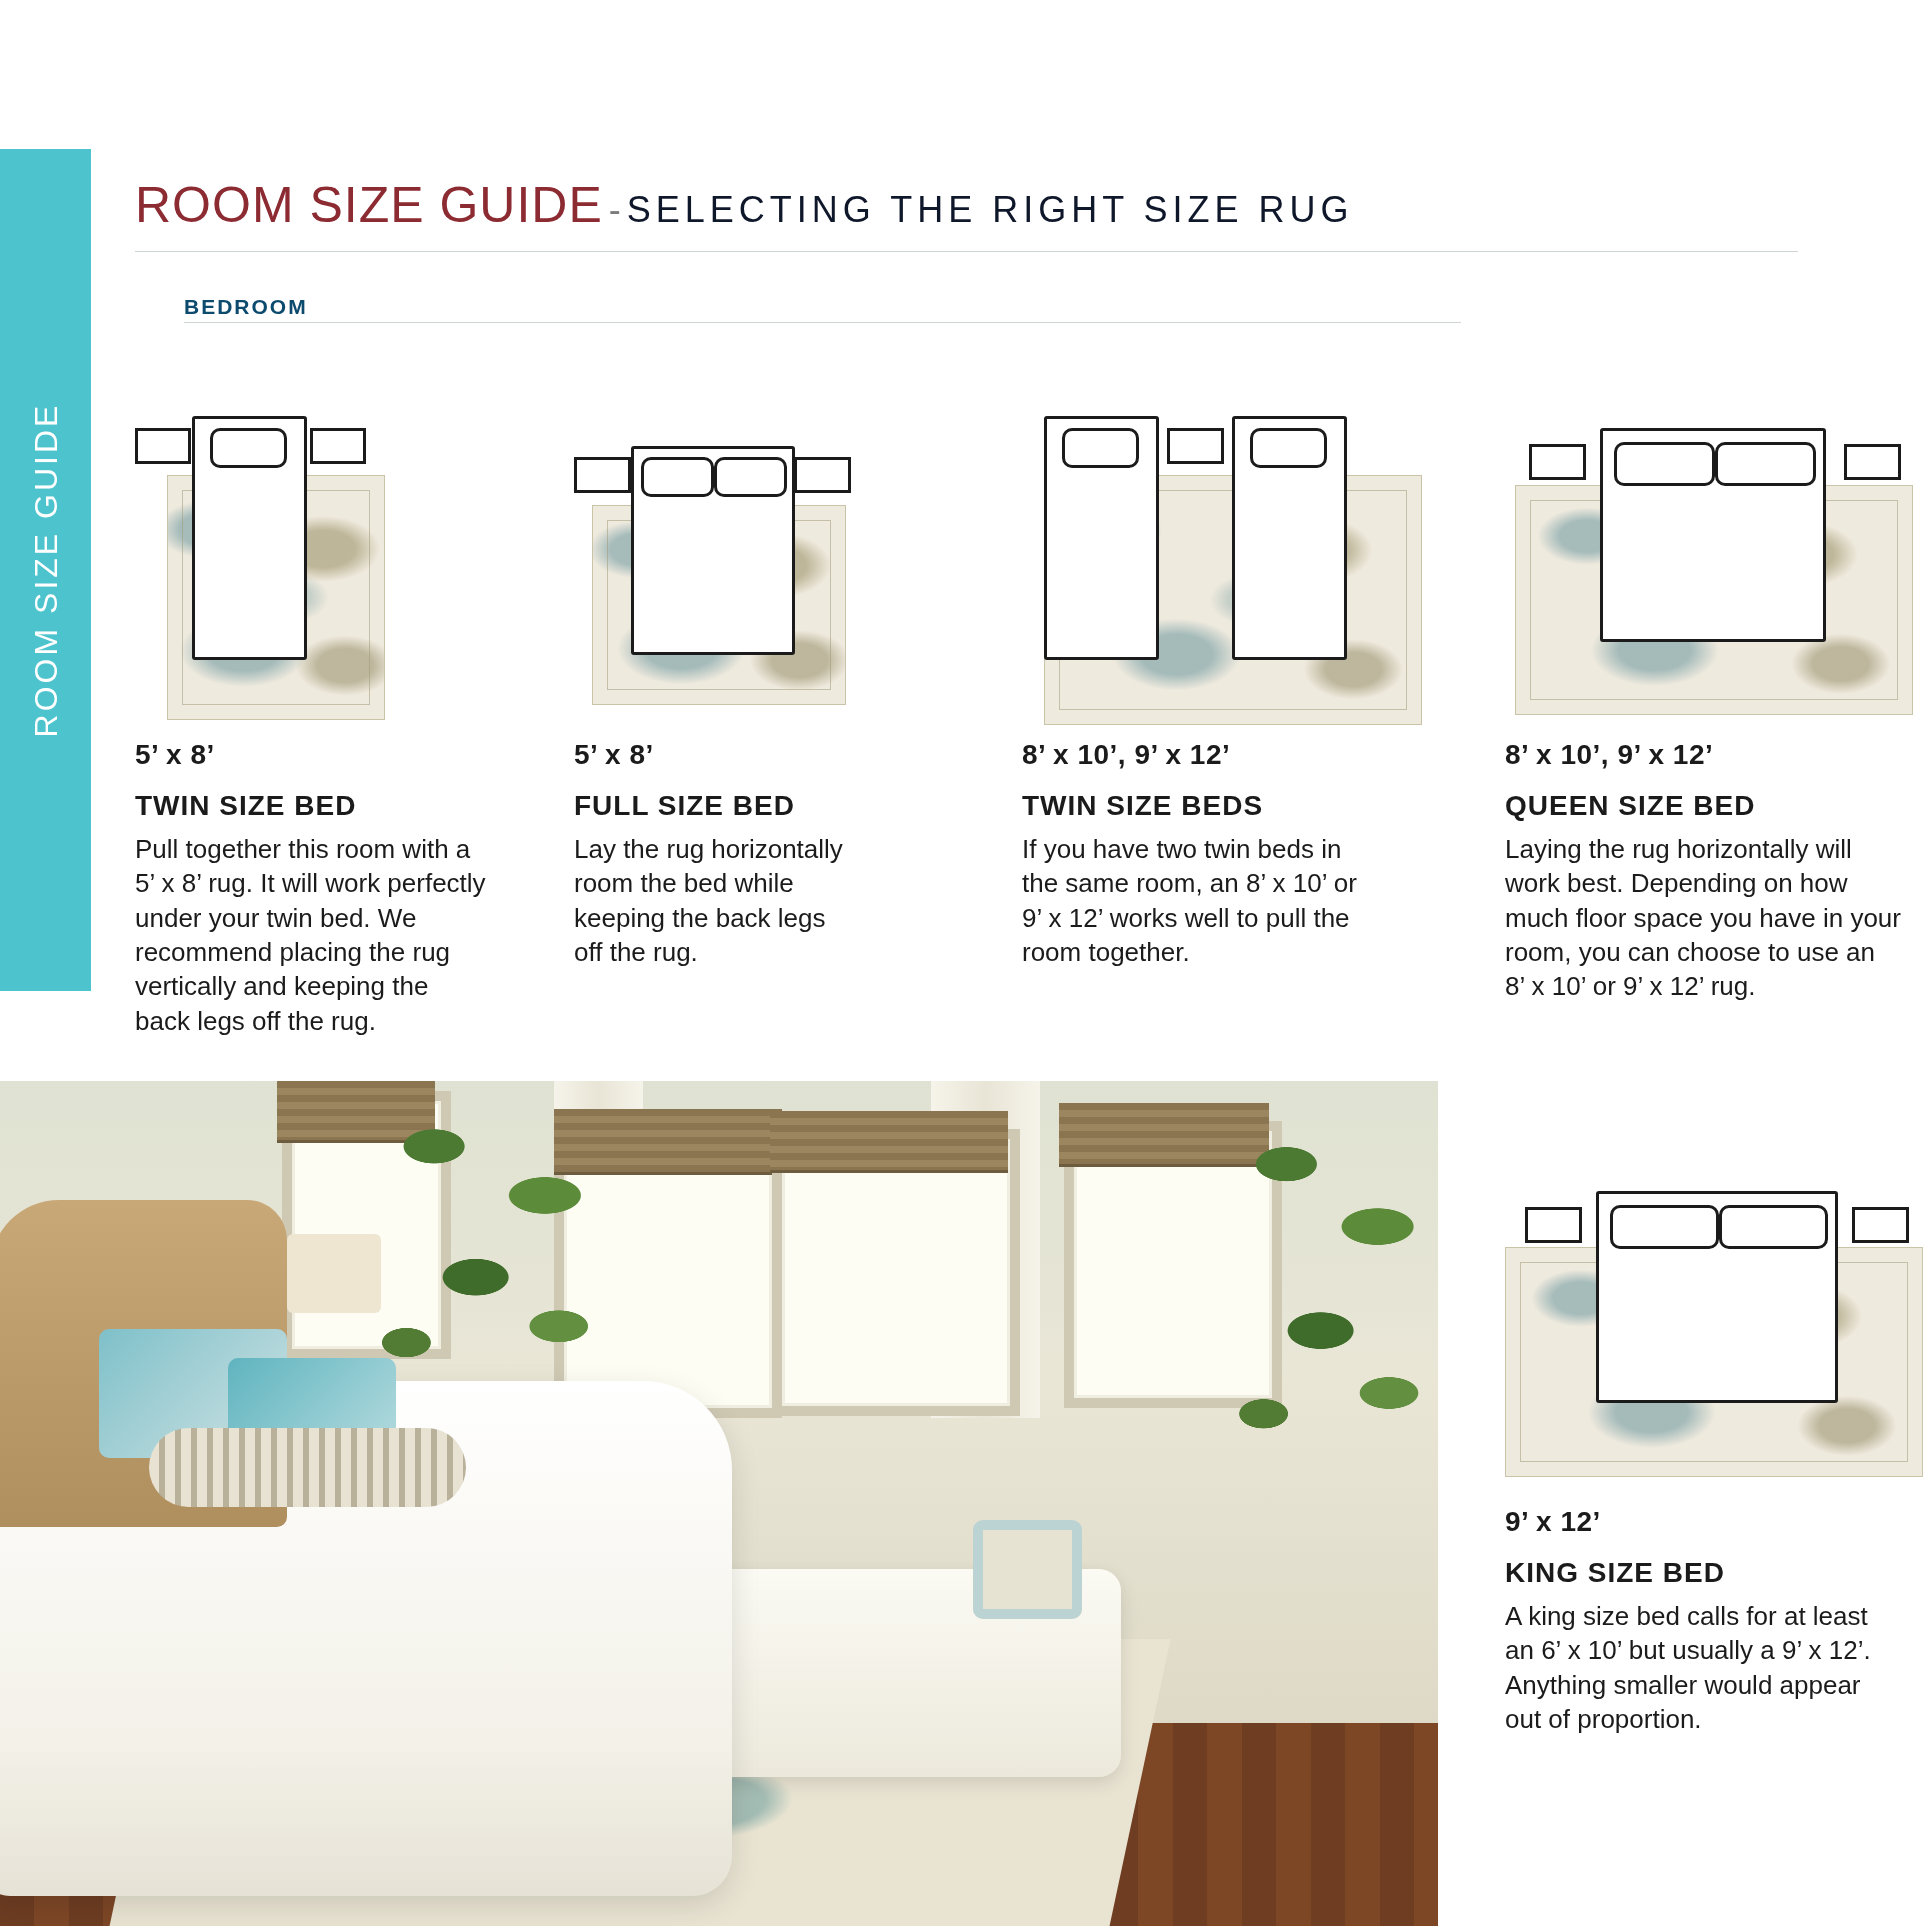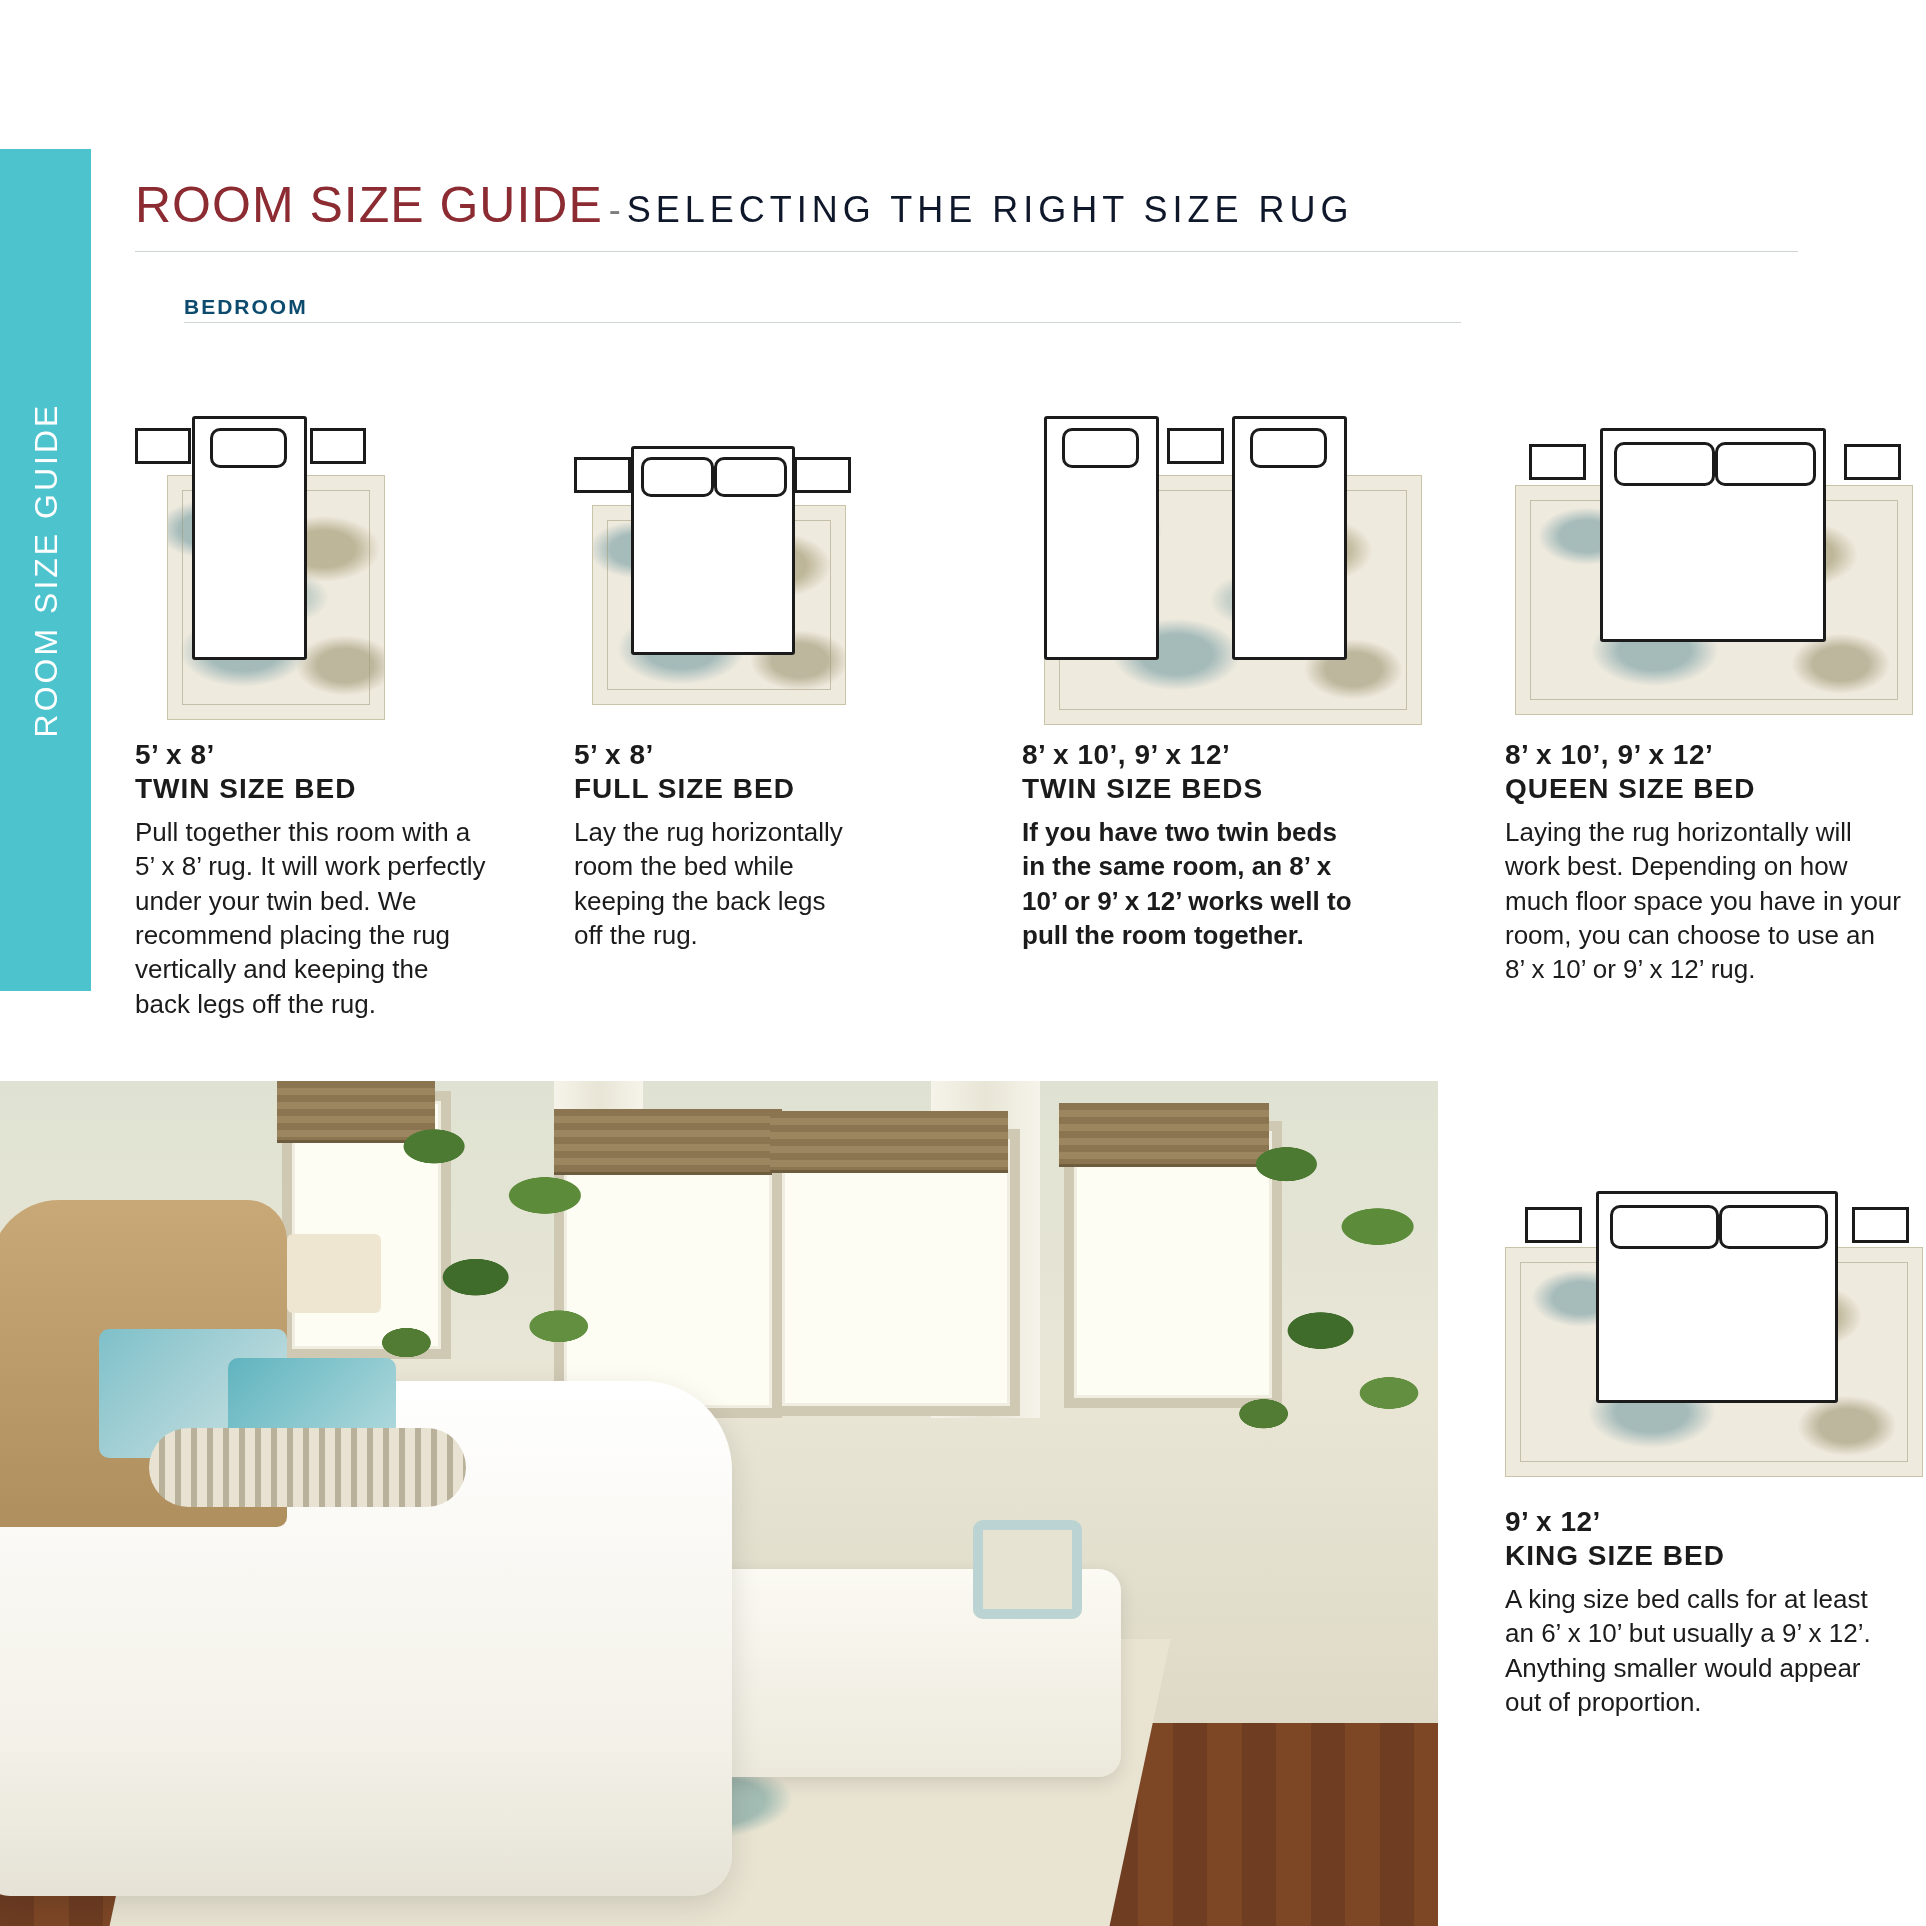--- a/index.html
+++ b/index.html
@@ -158,21 +158,21 @@
     font-weight: bold;
     color: #1b1b1b;
     letter-spacing: 0.5px;
     margin-top: 6px;
   }
   .card-bedtype {
     font-size: 28px;
     font-weight: bold;
     letter-spacing: 1px;
     color: #1b1b1b;
-    margin-top: 2px;
+    margin-top: 19px;
   }
   .card-desc {
     font-size: 26px;
     color: #1b1b1b;
     line-height: 1.32;
     margin-top: 10px;
   }
 
   
   .photo {
@@ -308,21 +308,21 @@
         <div class="rug-inner"></div>
       </div>
       <div class="bed" style="left:22px; top:10px; width:109px; height:238px;"></div>
       <div class="pillow" style="left:40px; top:22px; width:71px; height:34px;"></div>
       <div class="nightstand" style="left:145px; top:22px; width:51px; height:30px;"></div>
       <div class="bed" style="left:210px; top:10px; width:109px; height:238px;"></div>
       <div class="pillow" style="left:228px; top:22px; width:71px; height:34px;"></div>
     </div>
     <div class="card-size">8’ x 10’, 9’ x 12’</div>
     <div class="card-bedtype">TWIN SIZE BEDS</div>
-    <div class="card-desc" style="width:342px;font-weight:bold;">If you have two twin beds in the same room, an 8’ x 10’ or 9’ x 12’ works well to pull the room together.</div>
+    <div class="card-desc" style="width:342px;">If you have two twin beds in the same room, an 8’ x 10’ or 9’ x 12’ works well to pull the room together.</div>
   </div>
 
   <div class="card" style="left:1505px; top:406px;">
     <div class="diagram">
       <div class="rug" style="left:10px; top:79px; width:396px; height:228px;">
         <div class="rug-inner"></div>
       </div>
       <div class="nightstand" style="left:24px; top:38px; width:51px; height:30px;"></div>
       <div class="nightstand" style="left:339px; top:38px; width:51px; height:30px;"></div>
       <div class="bed" style="left:95px; top:22px; width:220px; height:208px;"></div>

